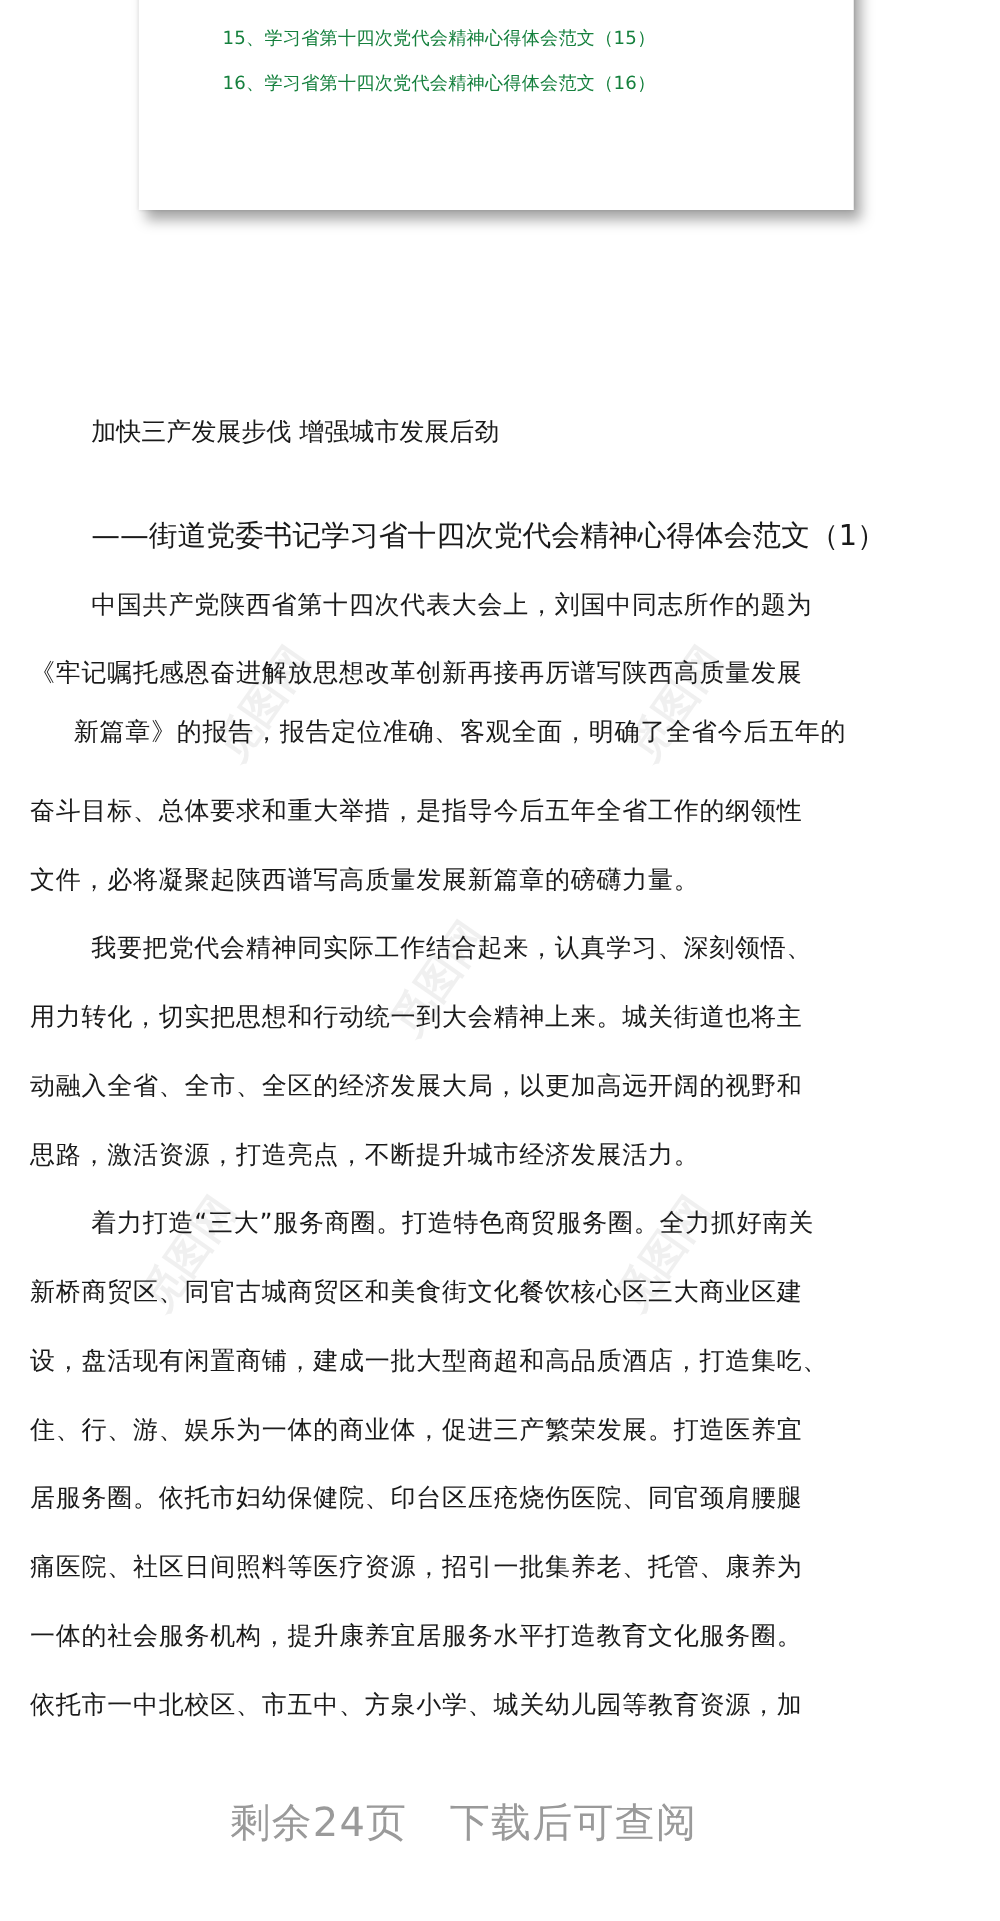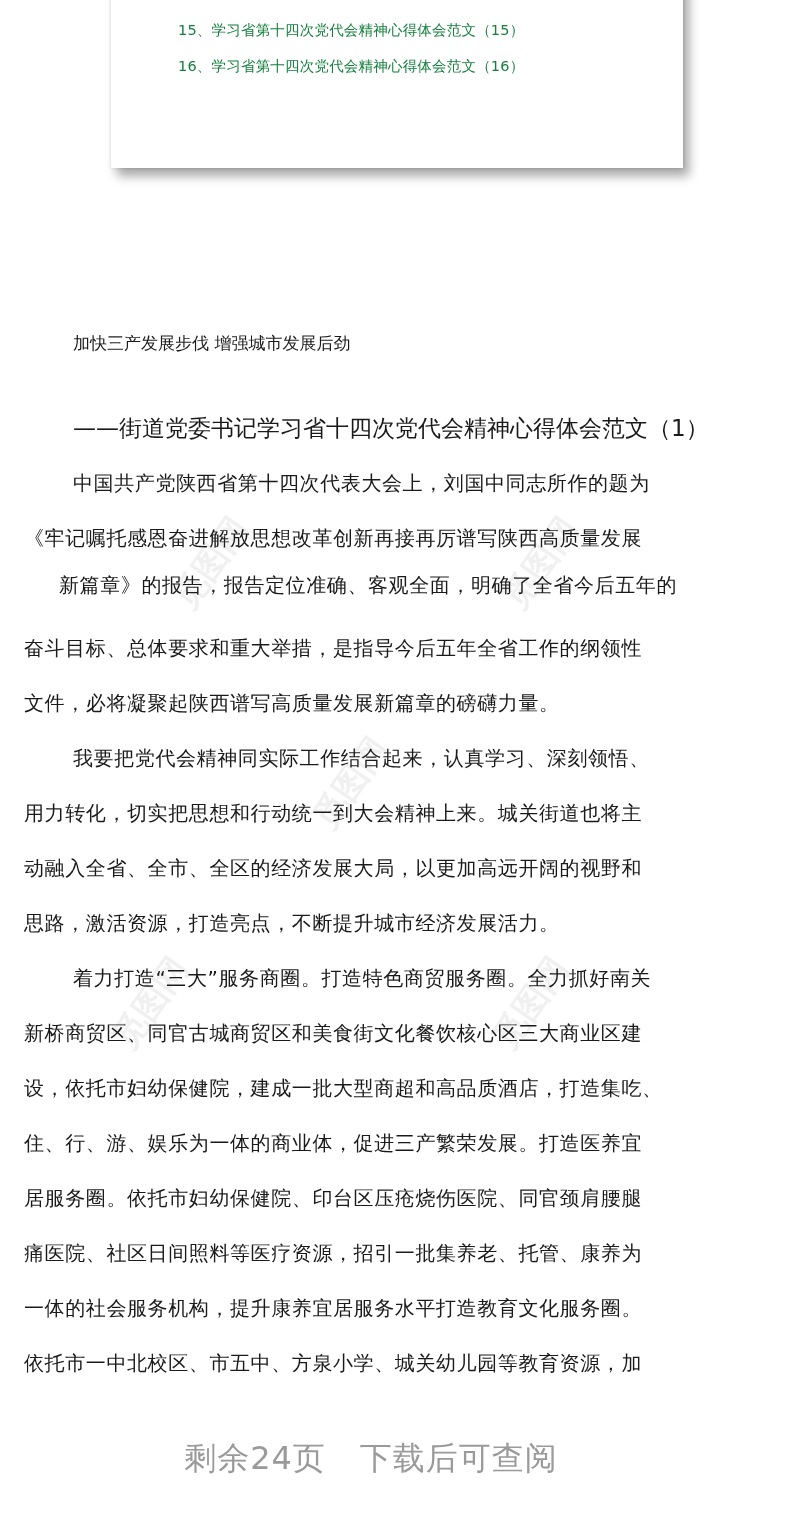--- a/index.html
+++ b/index.html
@@ -32,21 +32,21 @@
       white-space: nowrap;
       letter-spacing: 0.2px;
     }
     .toc-item.i15 { top: 61px; }
     .toc-item.i16 { top: 97px; }
 
     .doc-title {
       position: absolute;
       left: 73px;
       top: 332px;
-      font-size: 17px;
+      font-size: 20px;
       color: #1a1a1a;
       white-space: nowrap;
     }
     .doc-subtitle {
       position: absolute;
       left: 73px;
       top: 413px;
       font-size: 23px;
       color: #1a1a1a;
       white-space: nowrap;
@@ -105,21 +105,21 @@
 <div class="body-line" style="top:525px;">《牢记嘱托感恩奋进解放思想改革创新再接再厉谱写陕西高质量发展</div>
 <div class="body-line" style="top:572px;margin-left:35px;">新篇章》的报告，报告定位准确、客观全面，明确了全省今后五年的</div>
 <div class="body-line" style="top:635px;">奋斗目标、总体要求和重大举措，是指导今后五年全省工作的纲领性</div>
 <div class="body-line" style="top:690px;">文件，必将凝聚起陕西谱写高质量发展新篇章的磅礴力量。</div>
 <div class="body-line indent" style="top:745px;">我要把党代会精神同实际工作结合起来，认真学习、深刻领悟、</div>
 <div class="body-line" style="top:800px;">用力转化，切实把思想和行动统一到大会精神上来。城关街道也将主</div>
 <div class="body-line" style="top:855px;">动融入全省、全市、全区的经济发展大局，以更加高远开阔的视野和</div>
 <div class="body-line" style="top:910px;">思路，激活资源，打造亮点，不断提升城市经济发展活力。</div>
 <div class="body-line indent" style="top:965px;">着力打造“三大”服务商圈。打造特色商贸服务圈。全力抓好南关</div>
 <div class="body-line" style="top:1020px;">新桥商贸区、同官古城商贸区和美食街文化餐饮核心区三大商业区建</div>
-<div class="body-line" style="top:1075px;">设，依托市妇幼保健院，建成一批大型商超和高品质酒店，打造集吃、</div>
+<div class="body-line" style="top:1075px;">设，盘活现有闲置商铺，建成一批大型商超和高品质酒店，打造集吃、</div>
 <div class="body-line" style="top:1130px;">住、行、游、娱乐为一体的商业体，促进三产繁荣发展。打造医养宜</div>
 <div class="body-line" style="top:1185px;">居服务圈。依托市妇幼保健院、印台区压疮烧伤医院、同官颈肩腰腿</div>
 <div class="body-line" style="top:1240px;">痛医院、社区日间照料等医疗资源，招引一批集养老、托管、康养为</div>
 <div class="body-line" style="top:1295px;">一体的社会服务机构，提升康养宜居服务水平打造教育文化服务圈。</div>
 <div class="body-line" style="top:1350px;">依托市一中北校区、市五中、方泉小学、城关幼儿园等教育资源，加</div>
 
 <div class="footer-cta">
   <span>剩余24页</span><span class="gap"></span><span>下载后可查阅</span>
 </div>
 

